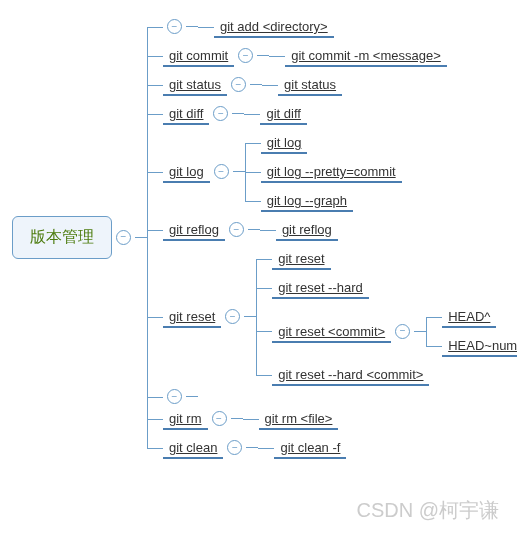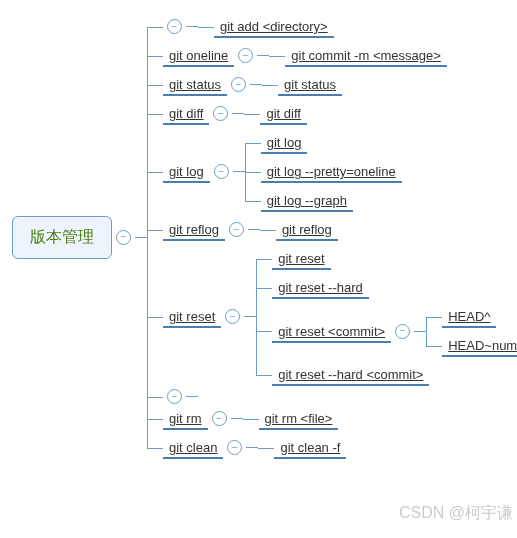--- a/index.html
+++ b/index.html
@@ -89,24 +89,24 @@
   display: inline-block;
   border-bottom: 2px solid #4a7db0;
   padding: 4px 6px 2px 6px;
   margin: 3px 0;
   color: #333;
   white-space: nowrap;
   text-decoration: underline;
 }
 .watermark {
   position: fixed;
-  right: 4px;
+  right: 18px;
   bottom: 14px;
   color: #ccc;
-  font-size: 16px;
+  font-size: 20px;
   pointer-events: none;
 }
 </style>
 </head>
 <body>
 
 <div class="mindmap">
   <div class="root-box">
     <span>版本管理</span>
   </div>
@@ -116,21 +116,21 @@
       <div class="child-row">
         <span class="toggle">−</span>
         <span class="hconn"></span>
         <div class="children">
           <div class="child-row">
             <span class="node">git add &lt;directory&gt;</span>
           </div>
         </div>
       </div>
       <div class="child-row">
-        <span class="node">git oneline</span>
+        <span class="node">git commit</span>
         <span class="toggle">−</span>
         <span class="hconn"></span>
         <div class="children">
           <div class="child-row">
             <span class="node">git commit -m &lt;message&gt;</span>
           </div>
         </div>
       </div>
       <div class="child-row">
         <span class="node">git status</span>
@@ -154,21 +154,21 @@
       </div>
       <div class="child-row">
         <span class="node">git log</span>
         <span class="toggle">−</span>
         <span class="hconn"></span>
         <div class="children">
           <div class="child-row">
             <span class="node">git log</span>
           </div>
           <div class="child-row">
-            <span class="node">git log --pretty=oneline</span>
+            <span class="node">git log --pretty=commit</span>
           </div>
           <div class="child-row">
             <span class="node">git log --graph</span>
           </div>
         </div>
       </div>
       <div class="child-row">
         <span class="node">git reflog</span>
         <span class="toggle">−</span>
         <span class="hconn"></span>

